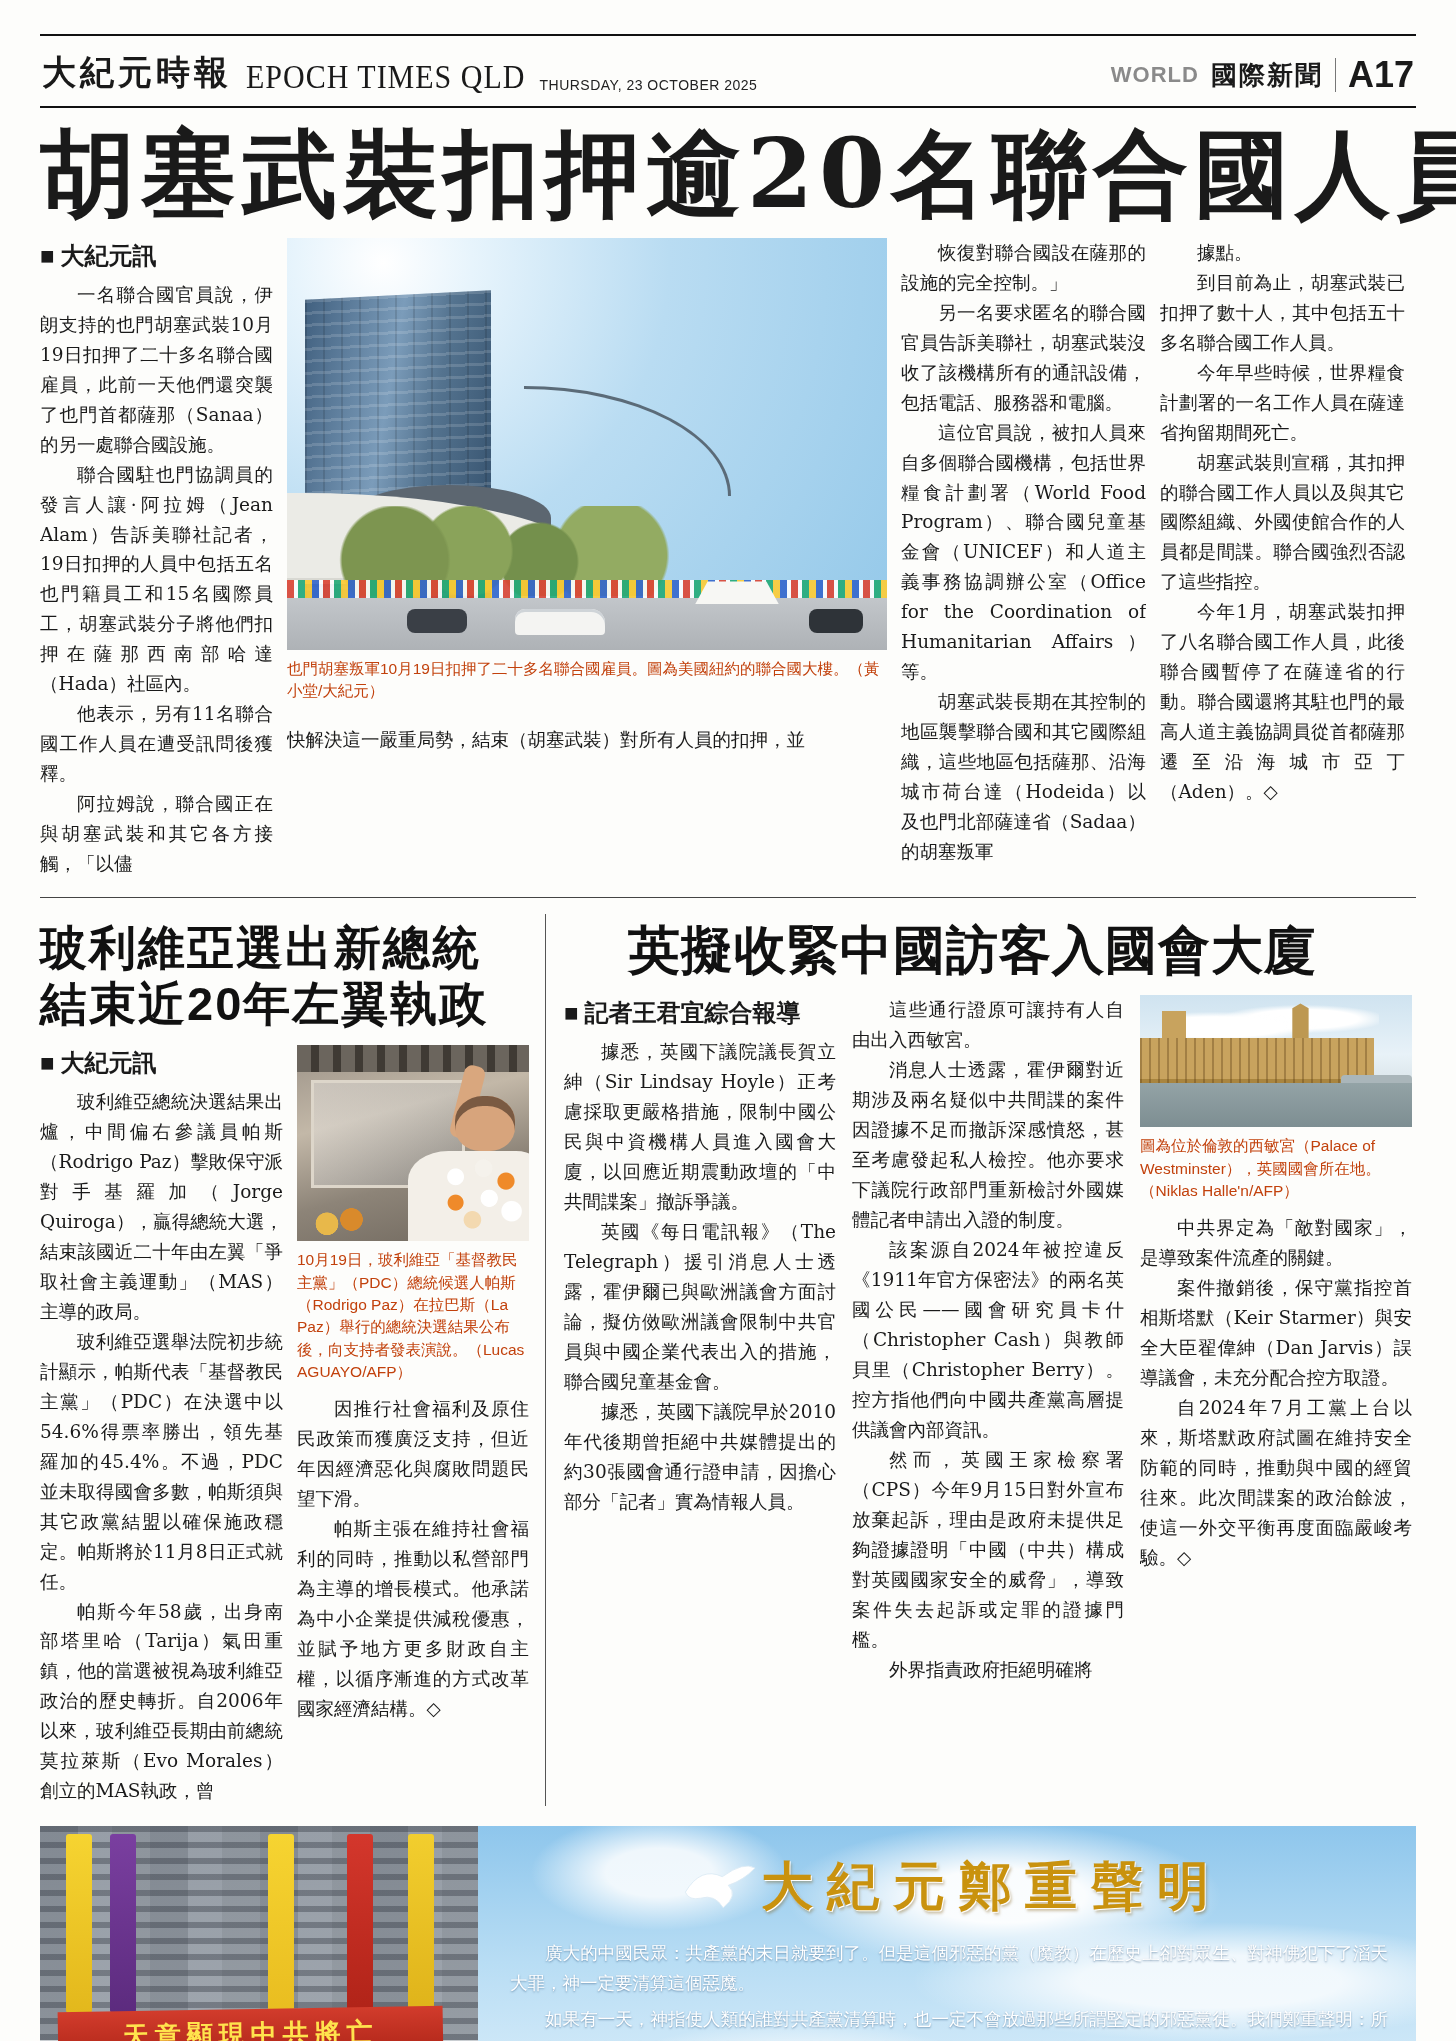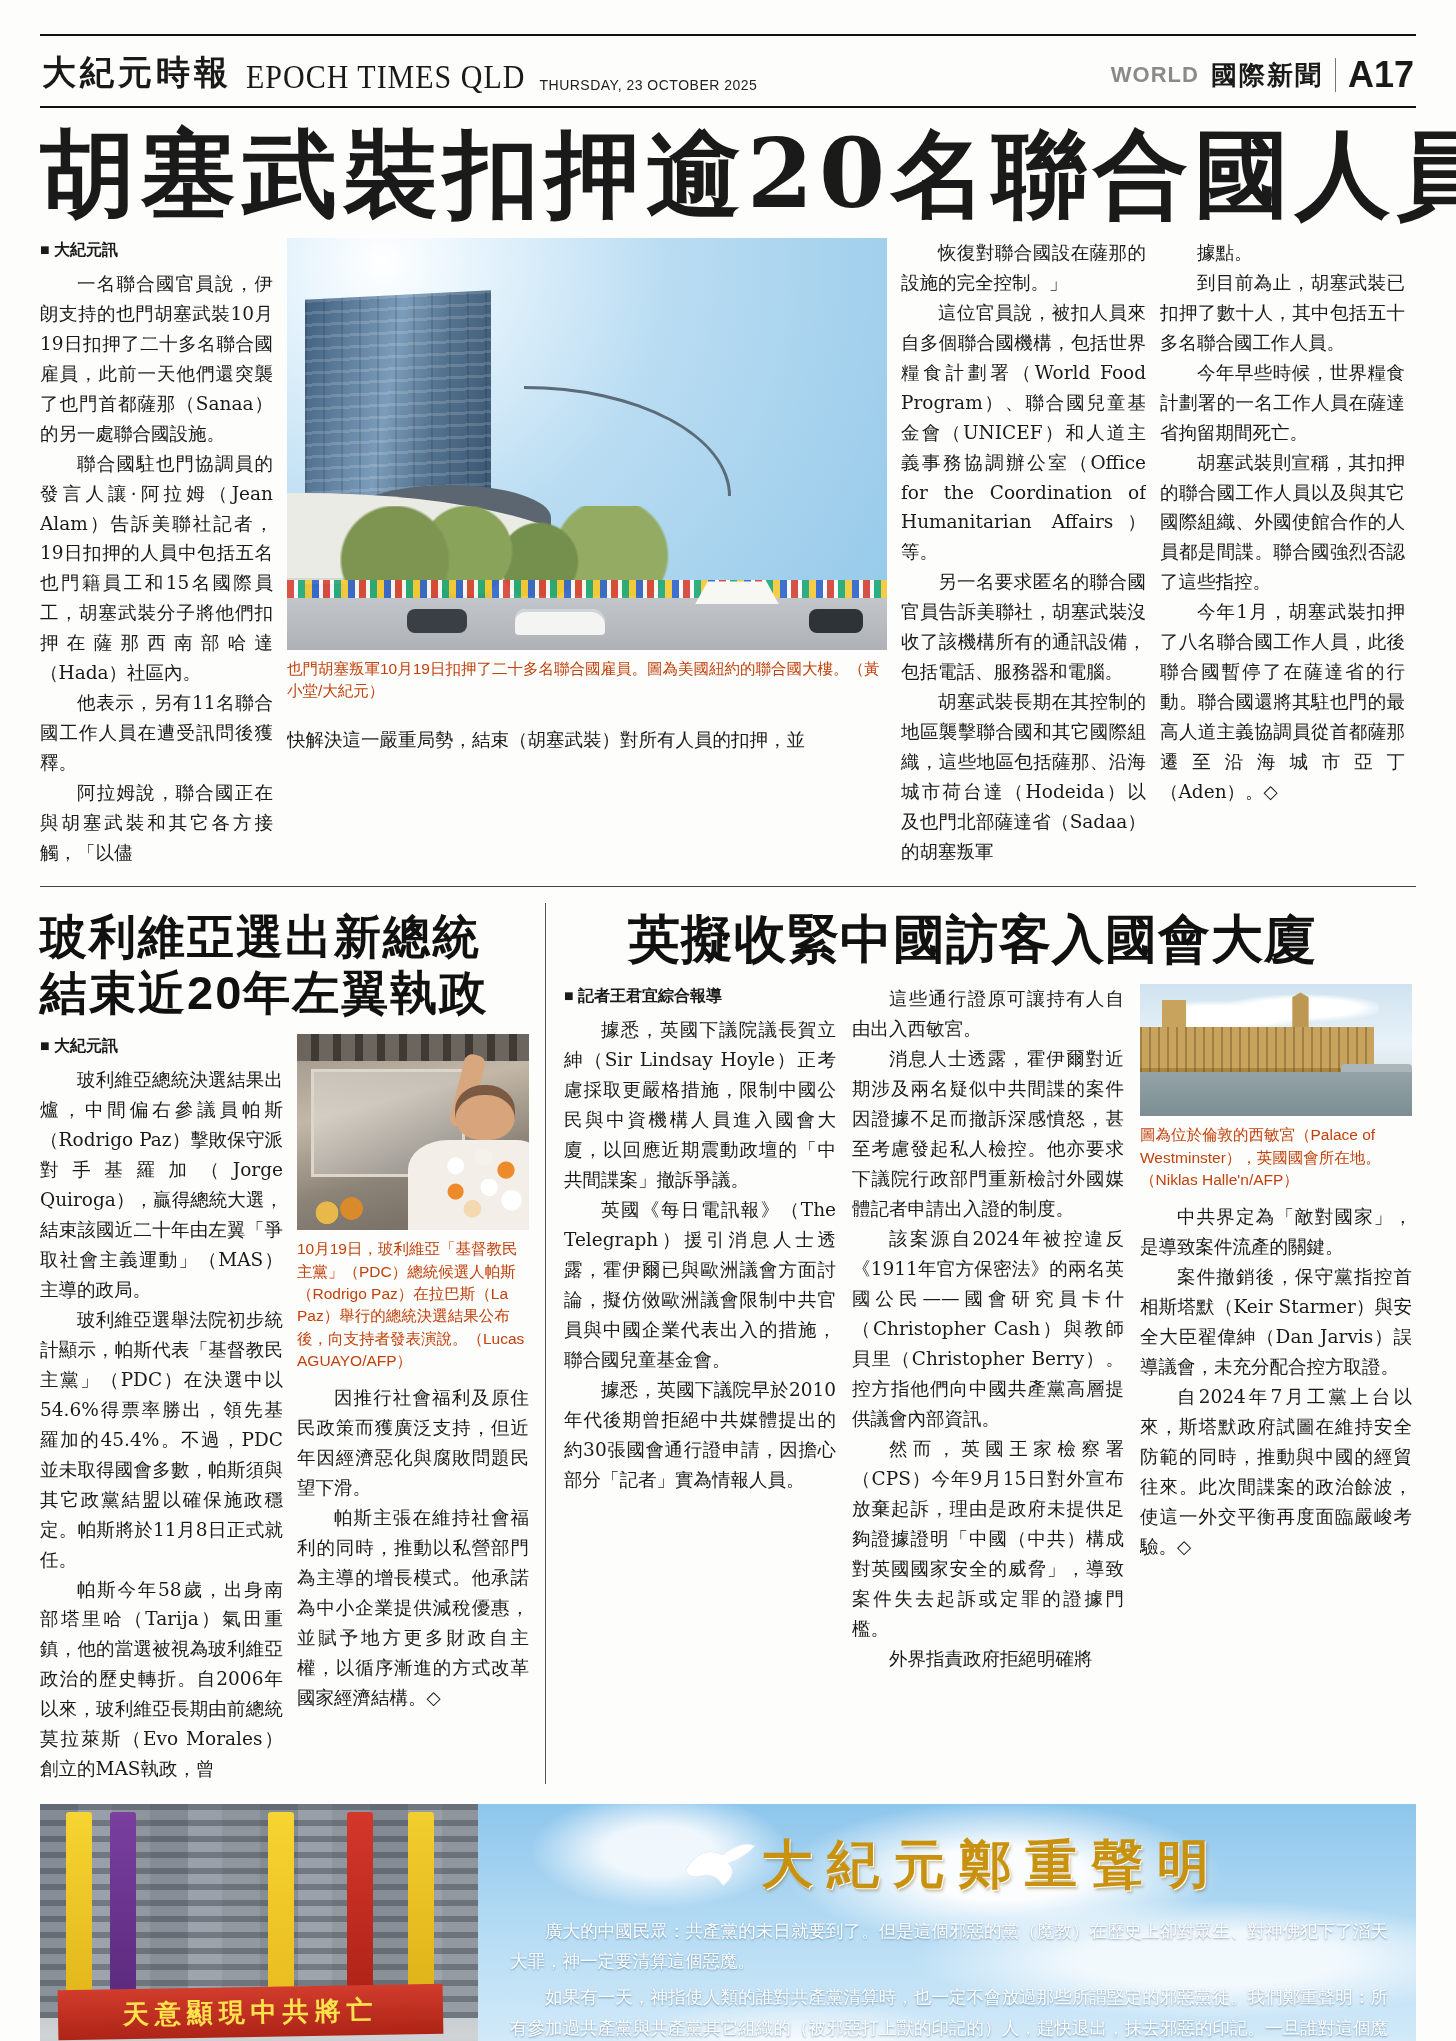--- a/index.html
+++ b/index.html
@@ -19,21 +19,21 @@
   .mh-world{font-size:22px;font-weight:bold;color:#8a8a8a;font-family:"Liberation Sans",sans-serif;letter-spacing:1px;}
   .mh-section{font-size:26px;font-weight:900;font-family:"Liberation Sans",sans-serif;letter-spacing:2px;}
   .mh-sep{width:1px;height:34px;background:#777;}
   .mh-page{font-size:36px;font-weight:900;font-family:"Liberation Sans",sans-serif;}
 
   
   .lead-headline{margin:16px 0 8px 0;text-align:center;font-size:95px;line-height:1.05;
      font-weight:900;letter-spacing:6px;font-family:"DejaVu Serif",serif;white-space:nowrap;}
 
   
-  .byline{font-family:Liberation Sans, sans-serif;font-weight:bold;font-size:16px;margin:2px 0 8px 0;}
+  .byline{font-family:Liberation Serif, serif;font-weight:bold;font-size:24px;margin:2px 0 8px 0;}
   .cols{display:flex;gap:14px;margin-top:14px;}
   .col p{margin:0;font-size:18.5px;line-height:1.62;text-align:justify;text-indent:2em;}
   .col{overflow:hidden;}
   .caption{font-family:"Liberation Sans",sans-serif;font-size:15.5px;line-height:1.45;margin-top:8px;color:#c2410c;}
 
   .lead-cols .c1{width:233px;}
   .lead-cols .cphoto{width:600px;}
   .lead-cols .c3{width:245px;}
   .lead-cols .c4{width:245px;}
   .cont-line{margin-top:22px;font-size:18.5px;line-height:1.6;text-align:justify;}
@@ -185,22 +185,22 @@
         <div class="un-tent"></div>
         <div class="un-car2"></div>
         <div class="un-car"></div>
         <div class="un-car3"></div>
       </div>
       <div class="caption">也門胡塞叛軍10月19日扣押了二十多名聯合國雇員。圖為美國紐約的聯合國大樓。（黃小堂/大紀元）</div>
       <div class="cont-line">快解決這一嚴重局勢，結束（胡塞武裝）對所有人員的扣押，並</div>
     </div>
     <div class="col c3">
         <p>恢復對聯合國設在薩那的設施的完全控制。」</p>
+        <p>另一名要求匿名的聯合國官員告訴美聯社，胡塞武裝沒收了該機構所有的通訊設備，包括電話、服務器和電腦。</p>
         <p>這位官員說，被扣人員來自多個聯合國機構，包括世界糧食計劃署（World Food Program）、聯合國兒童基金會（UNICEF）和人道主義事務協調辦公室（Office for the Coordination of Humanitarian Affairs）等。</p>
-        <p>另一名要求匿名的聯合國官員告訴美聯社，胡塞武裝沒收了該機構所有的通訊設備，包括電話、服務器和電腦。</p>
         <p>胡塞武裝長期在其控制的地區襲擊聯合國和其它國際組織，這些地區包括薩那、沿海城市荷台達（Hodeida）以及也門北部薩達省（Sadaa）的胡塞叛軍</p>
       </div>
     <div class="col c4">
         <p>據點。</p>
         <p>到目前為止，胡塞武裝已扣押了數十人，其中包括五十多名聯合國工作人員。</p>
         <p>今年早些時候，世界糧食計劃署的一名工作人員在薩達省拘留期間死亡。</p>
         <p>胡塞武裝則宣稱，其扣押的聯合國工作人員以及與其它國際組織、外國使館合作的人員都是間諜。聯合國強烈否認了這些指控。</p>
         <p>今年1月，胡塞武裝扣押了八名聯合國工作人員，此後聯合國暫停了在薩達省的行動。聯合國還將其駐也門的最高人道主義協調員從首都薩那遷至沿海城市亞丁（Aden）。◇</p>
       </div>
   </div>

